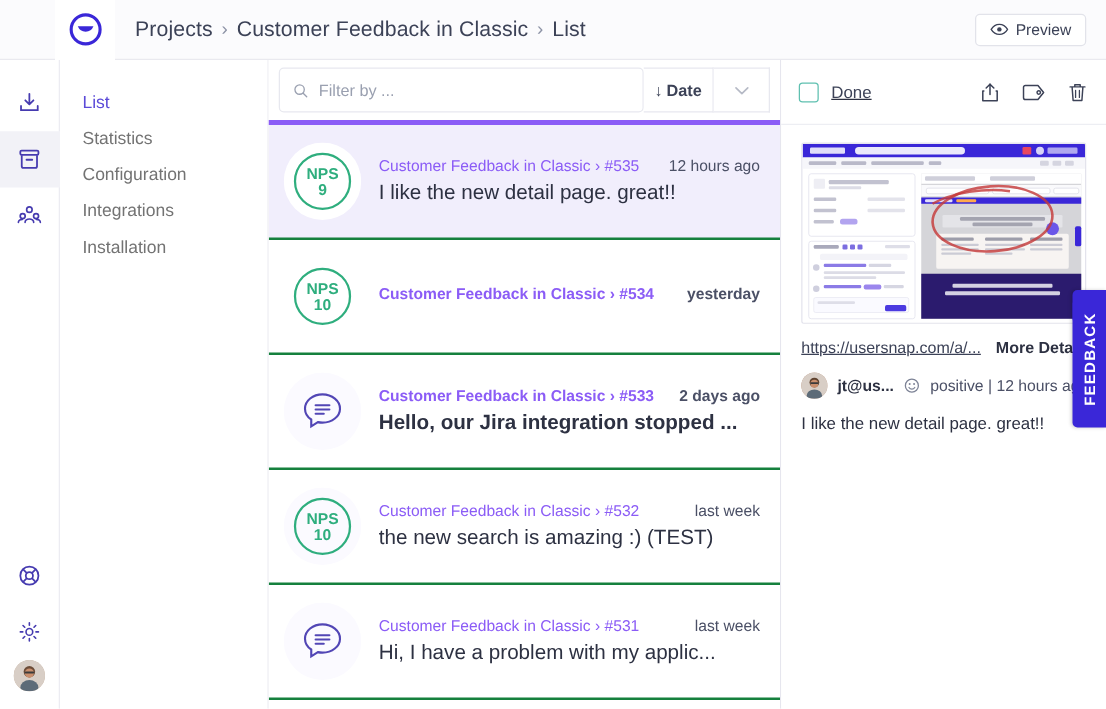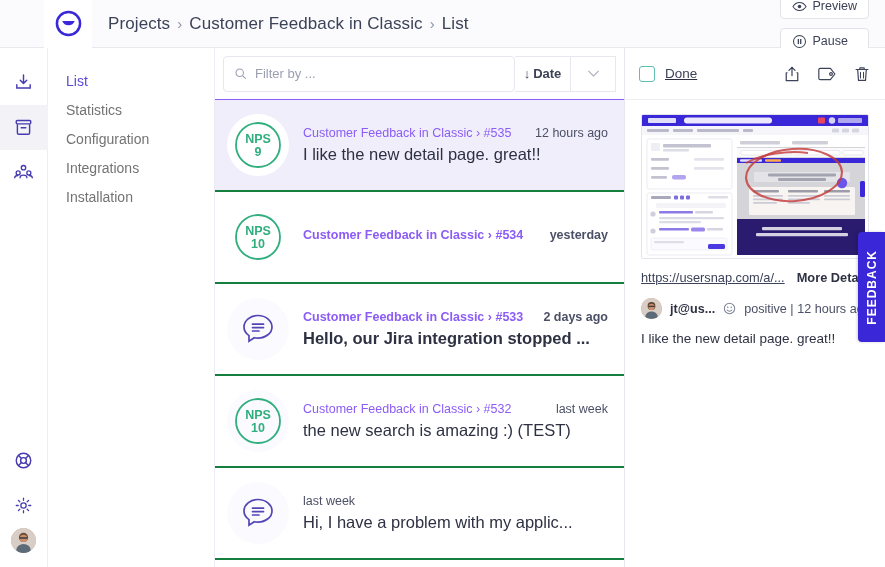--- a/index.html
+++ b/index.html
@@ -67,21 +67,21 @@
   }
   .nav-item.active { color: #5b4ad8; }
 
   
   .listcol {
     width: 410px; min-width: 410px; display: flex; flex-direction: column;
     border-right: 1px solid #e6e6ee; background: #ffffff; min-height: 0;
   }
   .filterbar {
     height: 52px; min-height: 52px; display: flex; align-items: center;
-    padding: 0 8px; background: #ffffff; border-bottom: 1px solid #8b5cf6;
+    padding: 0 8px; background: #ffffff; border-bottom: 4px solid #8b5cf6;
   }
   .search-wrap {
     flex: 1; height: 36px; background: #ffffff; border: 1px solid #e7e8ef;
     border-radius: 4px; display: flex; align-items: center; padding: 0 10px; gap: 8px;
   }
   .search-wrap input {
     border: none; outline: none; flex: 1; font-size: 13px;
     font-family: "Liberation Sans", sans-serif; color: #3c4257; background: transparent;
   }
   .search-wrap input::placeholder { color: #9aa0b0; }
@@ -182,28 +182,20 @@
       <span>List</span>
     </div>
     <div class="topbar-actions">
       <div class="tb-btn">
         <svg width="15" height="15" viewBox="0 0 16 16">
           <path d="M1 8s2.6-4.3 7-4.3S15 8 15 8s-2.6 4.3-7 4.3S1 8 1 8z" fill="none" stroke="#3c4257" stroke-width="1.1"></path>
           <circle cx="8" cy="8" r="1.9" fill="#3c4257"></circle>
         </svg>
         <span>Preview</span>
       </div>
-      <div class="tb-btn">
-        <svg width="15" height="15" viewBox="0 0 16 16">
-          <circle cx="8" cy="8" r="6.4" fill="none" stroke="#3c4257" stroke-width="1.1"></circle>
-          <rect x="6.1" y="5.3" width="1.4" height="5.4" fill="#3c4257"></rect>
-          <rect x="8.6" y="5.3" width="1.4" height="5.4" fill="#3c4257"></rect>
-        </svg>
-        <span>Pause</span>
-      </div>
     </div>
   </div>
 
   <div class="body-row">
 
     <div class="rail">
       <div class="rail-item">
         <svg width="21" height="21" viewBox="0 0 22 22">
           <path d="M11 3.2v8.4M7.6 8.6 11 12l3.4-3.4" fill="none" stroke="#463bb0" stroke-width="1.5" stroke-linecap="round" stroke-linejoin="round"></path>
           <path d="M4 13.4v3.4h14v-3.4" fill="none" stroke="#463bb0" stroke-width="1.5" stroke-linecap="round"></path>
@@ -363,20 +355,21 @@
         <div class="list-item">
           <div class="li-badge">
             <svg width="62" height="62" viewBox="0 0 62 62">
               <circle cx="31" cy="31" r="31" fill="#fbfaff"></circle>
               <path d="M31 17.5c-7.7 0-14 5.1-14 11.4 0 3.5 1.9 6.6 5 8.7v5.5l5.3-3.4c1.2.3 2.4.4 3.7.4 7.7 0 14-5.1 14-11.2s-6.3-11.4-14-11.4z" fill="none" stroke="#5246b5" stroke-width="1.7"></path>
               <path d="M25.5 26.2h11M25.5 29.6h11M25.5 33h6.5" stroke="#5246b5" stroke-width="1.7" stroke-linecap="round"></path>
             </svg>
           </div>
           <div class="li-content">
             <div class="li-meta">
+              <span class="li-source">Customer Feedback in Classic › #531</span>
               <span class="li-time">last week</span>
             </div>
             <div class="li-title">Hi, I have a problem with my applic...</div>
           </div>
         </div>
 
         <div class="list-item unread">
           
           
         </div>

